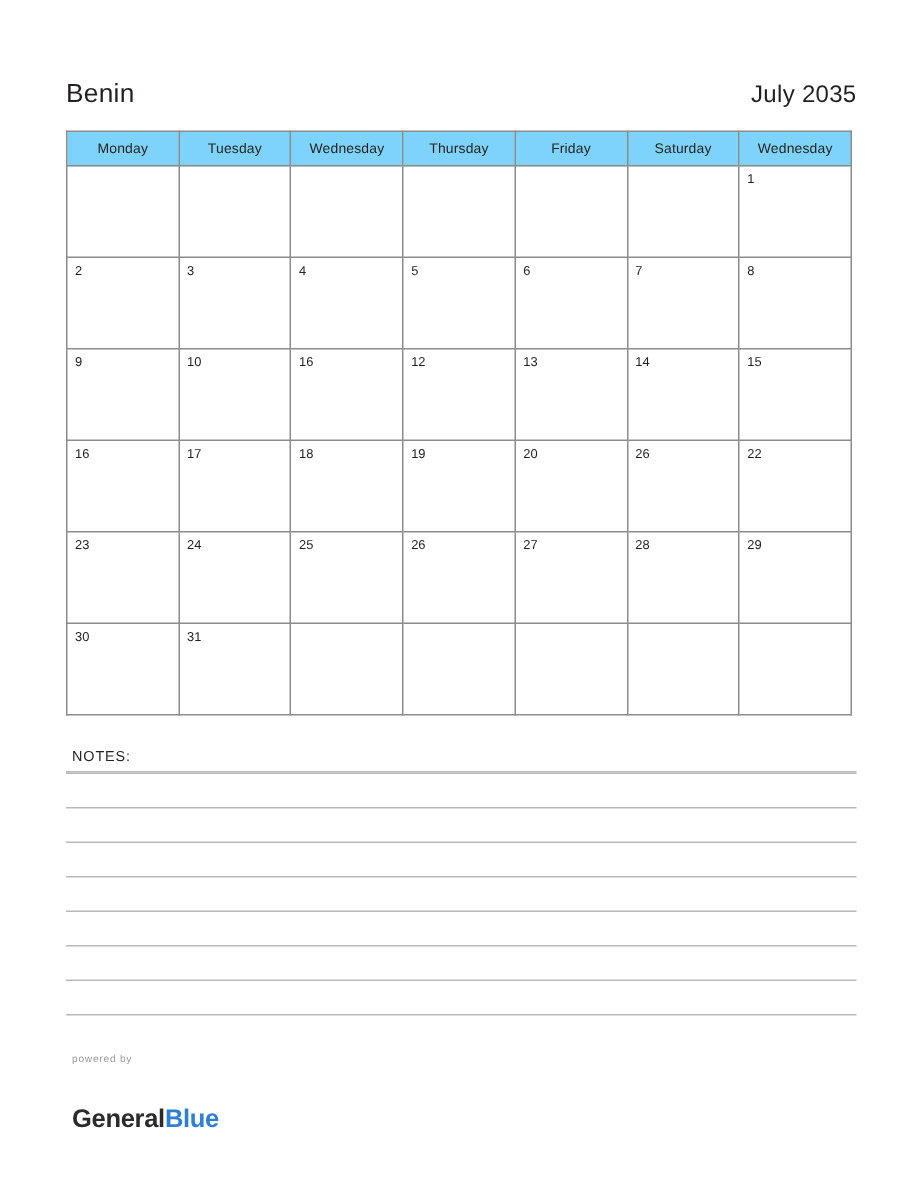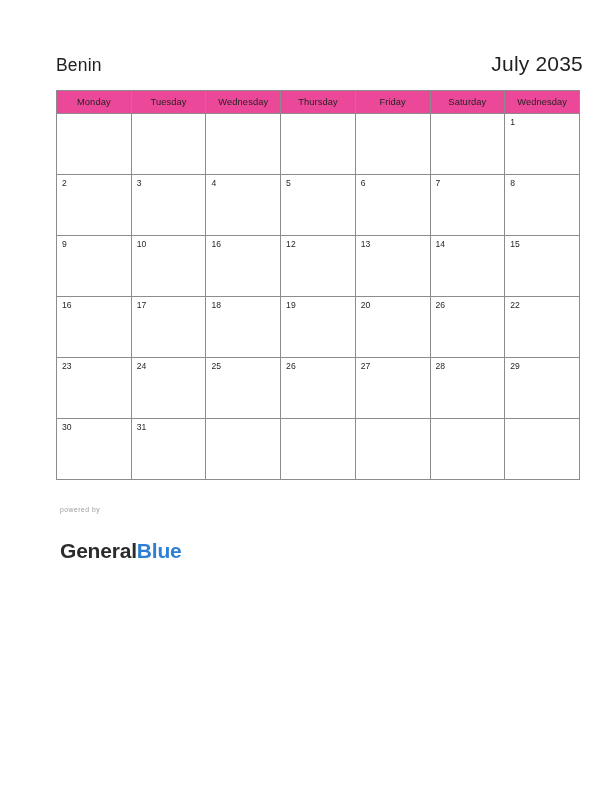--- a/index.html
+++ b/index.html
@@ -15,59 +15,59 @@
   }
   .page {
     position: relative;
     width: 612px;
     height: 792px;
     background: #ffffff;
     box-sizing: border-box;
   }
   .inner {
     position: absolute;
-    left: 56px;
+    left: 44px;
     top: 0;
     width: 527px;
   }
 
   
   .header {
     display: flex;
     align-items: baseline;
     justify-content: space-between;
     padding-top: 52px;
     padding-bottom: 14px;
   }
   .country {
     font-size: 17.5px;
     color: #221f1f;
     letter-spacing: 0.2px;
   }
   .monthyear {
-    font-size: 21px;
+    font-size: 16px;
     color: #221f1f;
     letter-spacing: 0.2px;
   }
 
   
   table.cal {
     border-collapse: collapse;
     width: 524px;
     table-layout: fixed;
   }
   table.cal th {
     border: 1px solid #8c8c8c;
     height: 20px;
     font-size: 9.3px;
     font-weight: normal;
     color: #231f20;
     text-align: center;
     vertical-align: middle;
-    background: #ec4899;
+    background: #7dd3fc;
     letter-spacing: 0.1px;
   }
   table.cal td {
     border: 1px solid #8c8c8c;
     height: 60px;
     vertical-align: top;
     background: #ffffff;
     padding: 0;
   }
   .daynum {
@@ -104,21 +104,21 @@
     margin-top: 26px;
     padding-left: 4px;
   }
   .powered {
     font-size: 6.8px;
     color: #9b9b9b;
     letter-spacing: 0.5px;
     margin-bottom: 2px;
   }
   .brand {
-    font-size: 21px;
+    font-size: 17px;
     font-weight: bold;
     letter-spacing: -0.2px;
     margin-top: 26px;
   }
   .brand .g { color: #2b2b2b; }
   .brand .b { color: #2e7fd4; }
 </style>
 </head>
 <body>
 
@@ -277,20 +277,31 @@
           <td class="empty">
               <span class="daynum"></span>
             </td>
           <td class="empty">
               <span class="daynum"></span>
             </td>
         </tr>
       </tbody>
     </table>
 
+    <div class="notes">
+      <div class="notes-label">NOTES:</div>
+      <div class="rule first"></div>
+      <div class="rule"></div>
+      <div class="rule"></div>
+      <div class="rule"></div>
+      <div class="rule"></div>
+      <div class="rule"></div>
+      <div class="rule"></div>
+      <div class="rule"></div>
+    </div>
 
     <div class="footer">
       <div class="powered">powered by</div>
       <div class="brand"><span class="g">General</span><span class="b">Blue</span></div>
     </div>
 
   </div>
 </div>
 
 </body></html>

